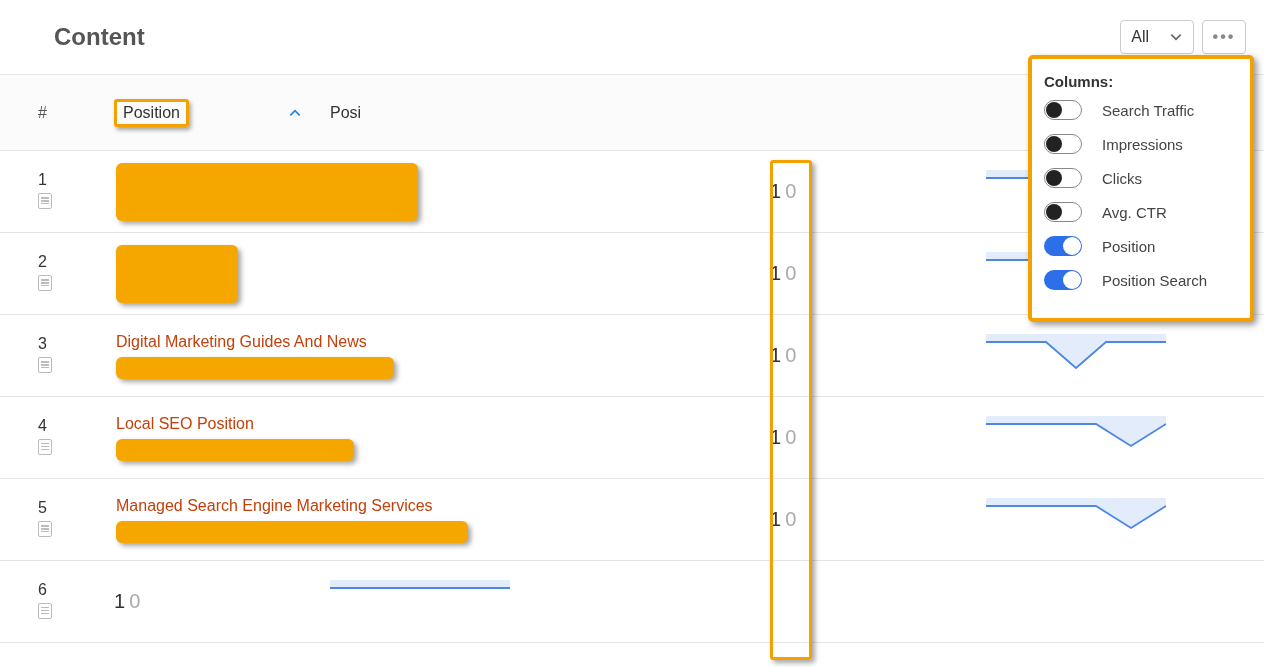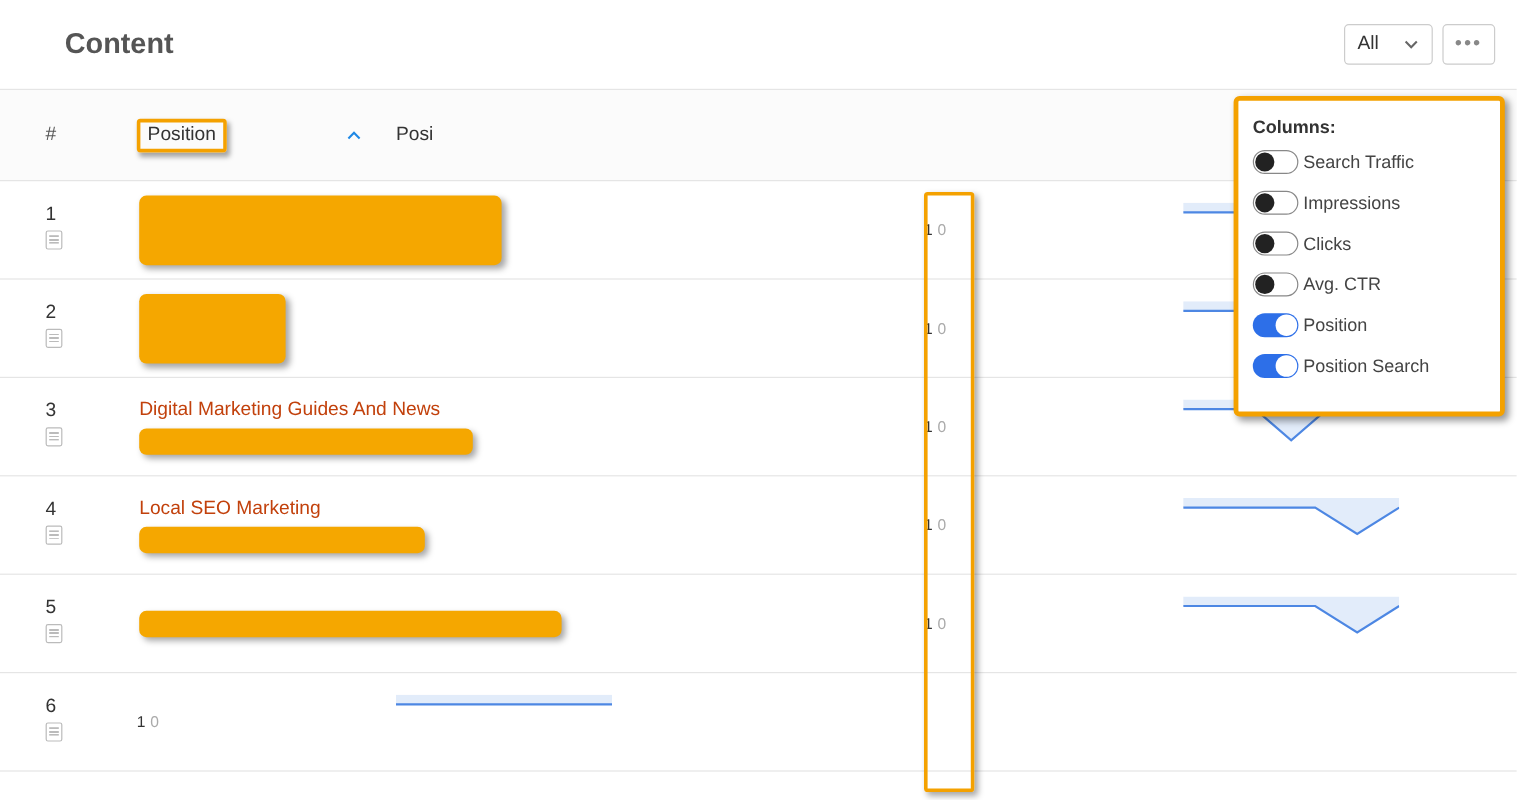--- a/index.html
+++ b/index.html
@@ -27,27 +27,27 @@
 .row .col-title { display: block; }
 .row-num { width: 100px; padding-left: 38px; }
 .row-num .n { color: #333; display: block; margin-bottom: 4px; }
 .doc-icon { display: inline-block; width: 14px; height: 16px; border: 1.5px solid #bbb; border-radius: 2px; position: relative; }
 .doc-icon::after { content: ""; position: absolute; left: 2px; top: 3px; right: 2px; height: 7px; background: repeating-linear-gradient(#bbb 0 1.5px, transparent 1.5px 3px); }
 .title-text { color: #c2410c; font-size: 16px; margin-bottom: 6px; display: block; font-weight: 500; }
 .redact { background: #f5a700; border-radius: 6px; box-shadow: 3px 3px 5px rgba(0,0,0,0.35); }
 .spark { width: 180px; height: 40px; }
 
 .pos-col-body { position: absolute; left: 770px; top: 160px; width: 42px; height: 500px; border: 3px solid #f4a100; border-radius: 3px; box-shadow: 3px 3px 5px rgba(0,0,0,0.35); pointer-events: none; }
-.pos-val { position: absolute; font-size: 13px; }
+.pos-val { position: absolute; font-size: 20px; }
 .pos-val .main { color: #333; }
 .pos-val .sub { color: #aaa; margin-left: 4px; }
 
-.panel { position: absolute; right: 10px; top: 80px; width: 226px; background: #fff; border: 4px solid #f4a100; border-radius: 5px; box-shadow: 3px 3px 6px rgba(0,0,0,0.4); padding: 14px 12px; }
+.panel { position: absolute; right: 10px; top: 55px; width: 226px; background: #fff; border: 4px solid #f4a100; border-radius: 5px; box-shadow: 3px 3px 6px rgba(0,0,0,0.4); padding: 14px 12px; }
 .panel-title { font-size: 15px; font-weight: 600; margin-bottom: 10px; }
-.opt { display: flex; align-items: center; gap: 4px; margin-bottom: 14px; cursor: pointer; font-size: 15px; color: #444; }
+.opt { display: flex; align-items: center; gap: 20px; margin-bottom: 14px; cursor: pointer; font-size: 15px; color: #444; }
 .toggle { width: 38px; height: 20px; border-radius: 10px; position: relative; flex-shrink: 0; }
 .toggle.off { background: #fff; border: 1px solid #888; }
 .toggle.off::after { content: ""; position: absolute; left: 1px; top: 1px; width: 16px; height: 16px; background: #222; border-radius: 50%; }
 .toggle.on { background: #2d6fe8; }
 .toggle.on::after { content: ""; position: absolute; right: 1px; top: 1px; width: 18px; height: 18px; background: #fff; border-radius: 50%; }
 </style>
 </head>
 <body>
 
 <div class="header">
@@ -125,37 +125,38 @@
     <path d="M0 8 L60 8 L90 34 L120 8 L180 8 L180 0 L0 0 Z" fill="#cfe0f7" opacity="0.6"></path>
     <path d="M0 8 L60 8 L90 34 L120 8 L180 8" stroke="#4d87e3" stroke-width="1.8" fill="none"></path>
   </svg></div>
     </div>
     <div class="row">
     <div class="row-num">
       <span class="n">4</span>
       <span class="doc-icon"></span>
     </div>
     <div class="col-title">
-      <span class="title-text">Local SEO Marketing</span>
+      <span class="title-text">Local SEO Position</span>
       <div class="redact" style="width:238px;height:22px"></div>
     </div>
     <div class="col-pos">
       <span class="pos-val" style="position:static"><span class="main">1</span><span class="sub">0</span></span>
     </div>
     <div class="col-hist"><svg class="spark" viewBox="0 0 180 40">
     <path d="M0 8 L110 8 L145 30 L180 8 L180 0 L0 0 Z" fill="#cfe0f7" opacity="0.6"></path>
     <path d="M0 8 L110 8 L145 30 L180 8" stroke="#4d87e3" stroke-width="1.8" fill="none"></path>
   </svg></div>
     </div>
     <div class="row">
     <div class="row-num">
       <span class="n">5</span>
       <span class="doc-icon"></span>
     </div>
     <div class="col-title">
+      <span class="title-text">Managed Search Engine Marketing Services</span>
       <div class="redact" style="width:352px;height:22px"></div>
     </div>
     <div class="col-pos">
       <span class="pos-val" style="position:static"><span class="main">1</span><span class="sub">0</span></span>
     </div>
     <div class="col-hist"><svg class="spark" viewBox="0 0 180 40">
     <path d="M0 8 L110 8 L145 30 L180 8 L180 0 L0 0 Z" fill="#cfe0f7" opacity="0.6"></path>
     <path d="M0 8 L110 8 L145 30 L180 8" stroke="#4d87e3" stroke-width="1.8" fill="none"></path>
   </svg></div>
     </div>

